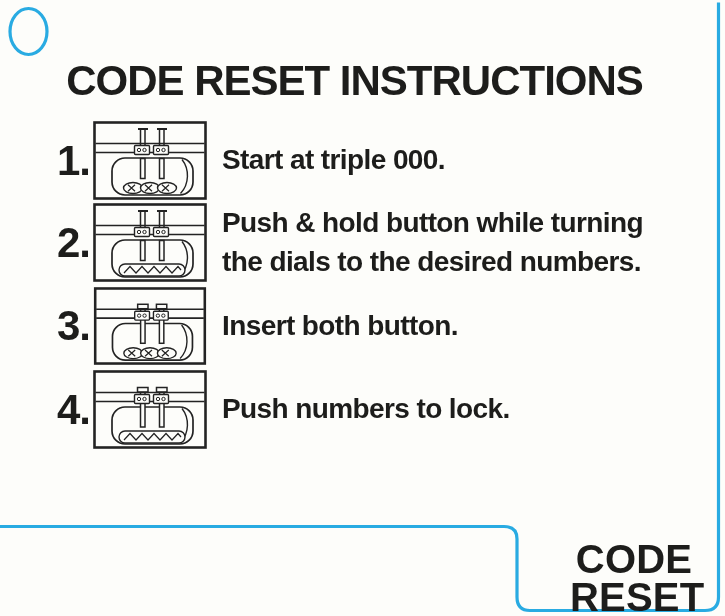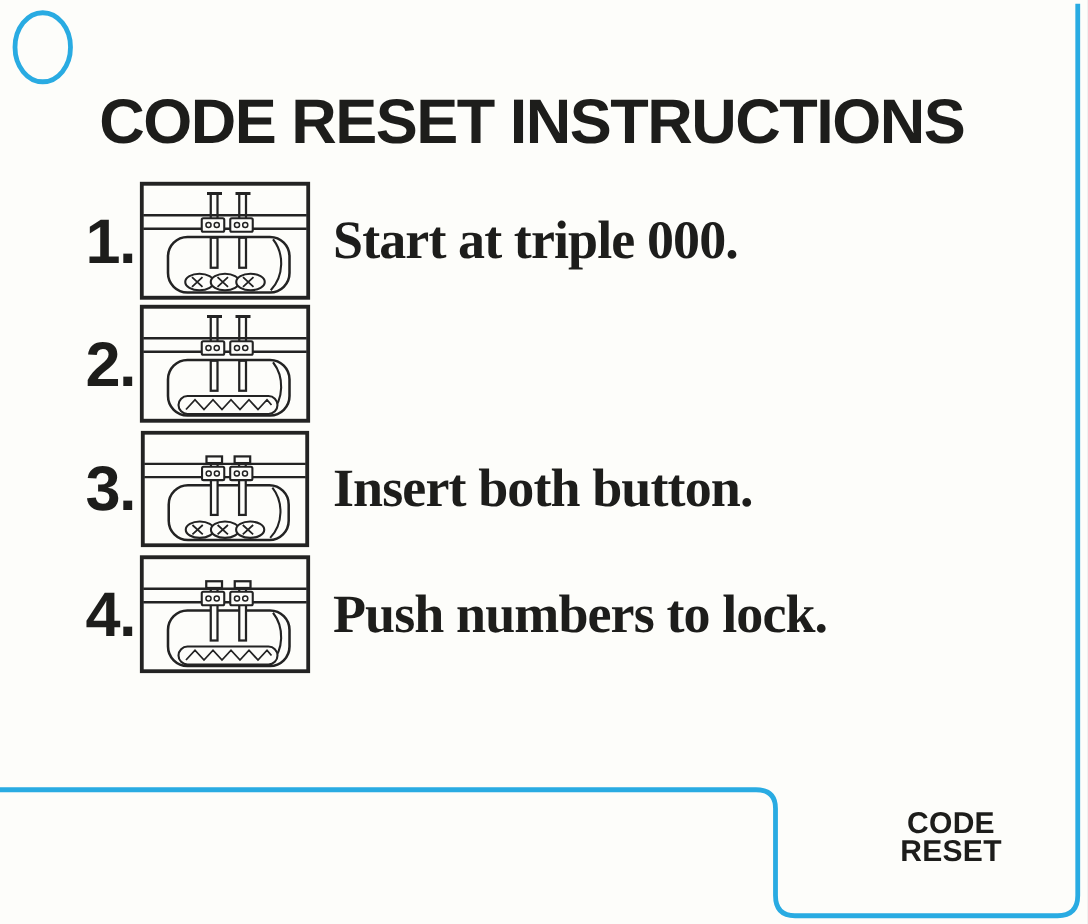--- a/index.html
+++ b/index.html
@@ -28,27 +28,27 @@
     display:flex;align-items:center;justify-content:flex-end;
     font-size:42px;font-weight:700;letter-spacing:-1px;
   }
   .step-icon{
     position:absolute;left:93px;top:0;height:100%;width:114px;
   }
   .step-icon svg{display:block;width:114px;height:100%;}
   .step-text{
     position:absolute;left:222px;right:10px;top:0;height:100%;
     display:flex;align-items:center;
-    font-size:36px;font-weight:700;letter-spacing:-0.6px;
-    line-height:1.38;white-space:pre-line;font-family:Liberation Serif, serif;
+    font-size:28px;font-weight:700;letter-spacing:-0.6px;
+    line-height:1.38;white-space:pre-line;
   }
   .brand-tab{
     position:absolute;left:570px;top:540px;width:128px;
     text-align:center;
-    font-size:20px;font-weight:700;letter-spacing:0.2px;line-height:0.95;
+    font-size:40px;font-weight:700;letter-spacing:0.2px;line-height:0.95;
   }
 </style>
 </head>
 <body>
 
 <div class="card">
 
   <svg class="edge-svg" viewBox="0 0 725 616">
     <ellipse cx="28.5" cy="31.5" rx="18.5" ry="23" fill="none" stroke-width="3.2" stroke="#29abe2"></ellipse>
     <path d="M0,526.5 H504 Q517,526.5 517,539 V597 Q517,610.5 530,610.5 H705 Q718.5,610.5 718.5,597 V2.5" fill="none" stroke-width="3.2" stroke-linecap="butt" stroke="#29abe2"></path>
@@ -102,20 +102,22 @@
           <path d="M2.5,22.5 H111.5 M2.5,31.5 H111.5" stroke="#232323" stroke-width="1.6"></path>
           <rect x="41.5" y="24.5" width="15" height="9" rx="1" fill="#fdfdfa" stroke="#232323" stroke-width="1.4"></rect>
           <circle cx="46" cy="29" r="1.7" stroke="#232323" stroke-width="1"></circle>
           <circle cx="51.5" cy="29" r="1.7" stroke="#232323" stroke-width="1"></circle>
           <rect x="60.5" y="24.5" width="15" height="9" rx="1" fill="#fdfdfa" stroke="#232323" stroke-width="1.4"></rect>
           <circle cx="65" cy="29" r="1.7" stroke="#232323" stroke-width="1"></circle>
           <circle cx="70.5" cy="29" r="1.7" stroke="#232323" stroke-width="1"></circle>
           <rect x="1.5" y="1.5" width="111" height="76" stroke="#232323" stroke-width="2.6"></rect>
         </svg>
       </div>
+    <div class="step-text">Push &amp; hold button while turning
+the dials to the desired numbers.</div>
   </div>
 
   <div class="step-row row-3">
     <div class="step-number">3.</div>
     <div class="step-icon">
         <svg viewBox="0 0 114 79" fill="none" xmlns="http://www.w3.org/2000/svg">
           <rect x="19" y="37" width="81" height="37" rx="13" stroke="#232323" stroke-width="1.7"></rect>
           <path d="M89,38.5 C96.5,48 96.5,63 87.5,72.5" stroke="#232323" stroke-width="1.4"></path>
           <ellipse cx="40" cy="67" rx="9.5" ry="5.5" fill="#fdfdfa" stroke="#232323" stroke-width="1.4"></ellipse>
           <path d="M35,63.8 L42,70.2 M42,63.8 L35,70.2" stroke="#232323" stroke-width="1.2"></path>

